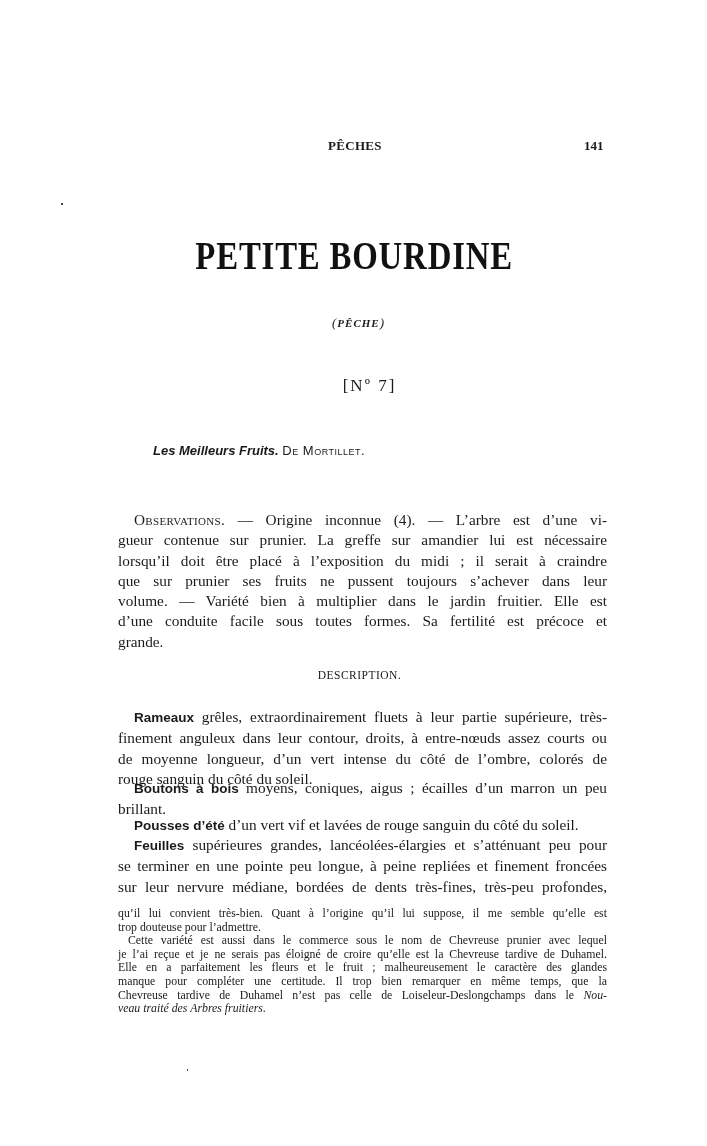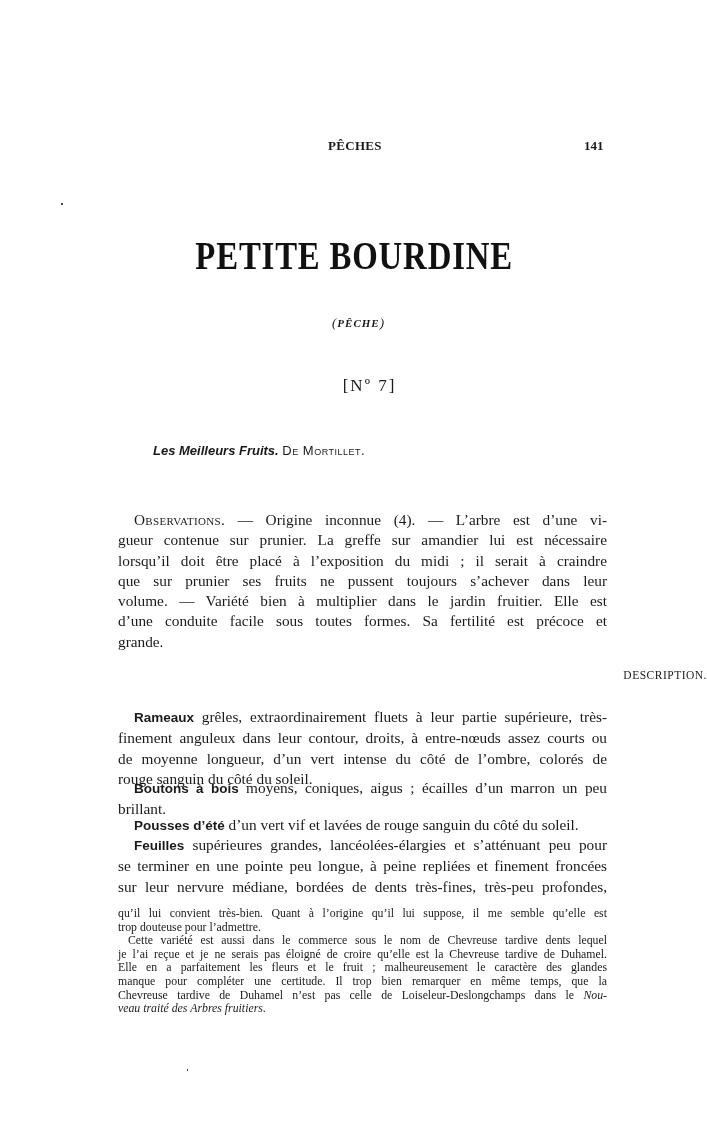--- a/index.html
+++ b/index.html
@@ -42,21 +42,21 @@
   .reference .author { font-variant: small-caps; letter-spacing: 0.5px; }
   .para {
     left: 118px; width: 489px; font-family: "Liberation Serif", serif;
     font-size: 15.3px; line-height: 20.3px; text-align: justify;
   }
   .para .line { display: block; text-align: justify; text-align-last: justify; white-space: nowrap; }
   .para .line.last { text-align-last: left; }
   .para .line.indent { padding-left: 16px; }
   .sc-head { font-variant: small-caps; letter-spacing: 0.3px; }
   .desc-head {
-    top: 669px; left: 0; width: 707px; text-align: right;
+    top: 669px; left: 0; width: 707px; text-align: center;
     font-family: "Liberation Serif", serif; font-size: 11.5px; letter-spacing: 0.5px;
     padding-left: 12px; box-sizing: border-box;
   }
   .bold-term { font-weight: bold; font-family: "Liberation Sans", sans-serif; font-size: 13.5px; }
   .footnote {
     left: 118px; width: 489px; font-family: "Liberation Serif", serif;
     font-size: 11.8px; line-height: 13.6px;
   }
   .footnote .line { display: block; text-align: justify; text-align-last: justify; white-space: nowrap; }
   .footnote .line.last { text-align-last: left; }
@@ -111,21 +111,21 @@
 
 <div class="abs para" style="top:835px;">
   <span class="line indent"><span class="bold-term">Feuilles</span><span> supérieures grandes, lancéolées-élargies et s’atténuant peu pour</span></span>
   <span class="line">se terminer en une pointe peu longue, à peine repliées et finement froncées</span>
   <span class="line">sur leur nervure médiane, bordées de dents très-fines, très-peu profondes,</span>
 </div>
 
 <div class="abs footnote" style="top:907px;">
   <span class="line">qu’il lui convient très-bien. Quant à l’origine qu’il lui suppose, il me semble qu’elle est</span>
   <span class="line last">trop douteuse pour l’admettre.</span>
-  <span class="line indent">Cette variété est aussi dans le commerce sous le nom de Chevreuse tardive dents lequel</span>
+  <span class="line indent">Cette variété est aussi dans le commerce sous le nom de Chevreuse prunier avec lequel</span>
   <span class="line">je l’ai reçue et je ne serais pas éloigné de croire qu’elle est la Chevreuse tardive de Duhamel.</span>
   <span class="line">Elle en a parfaitement les fleurs et le fruit ; malheureusement le caractère des glandes</span>
   <span class="line">manque pour compléter une certitude. Il trop bien remarquer en même temps, que la</span>
   <span class="line"><span>Chevreuse tardive de Duhamel n’est pas celle de Loiseleur-Deslongchamps dans le </span><span class="it">Nou-</span></span>
   <span class="line last"><span class="it">veau traité des Arbres fruitiers</span><span>.</span></span>
 </div>
 
 <div class="abs speck" style="top:203px; left:61px;"></div>
 <div class="abs speck" style="top:1069px; left:187px; width:1px; height:2px;"></div>
 

